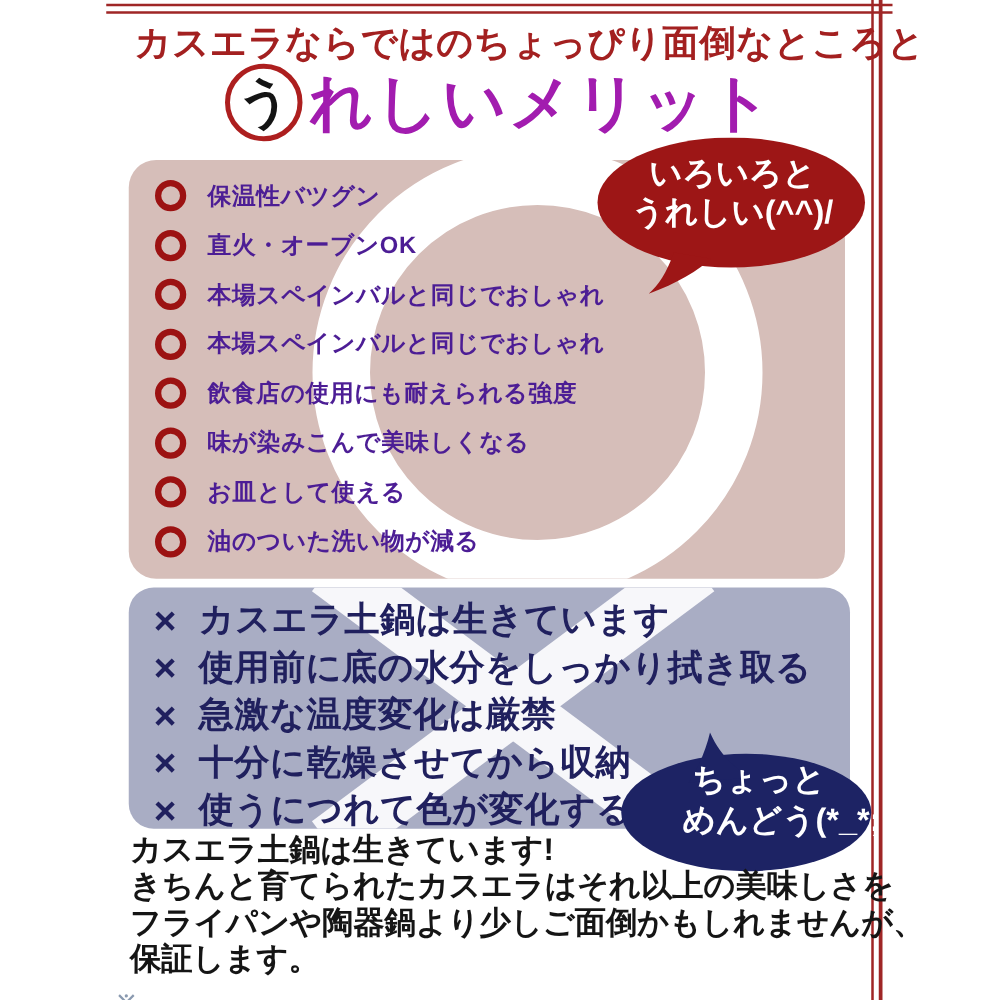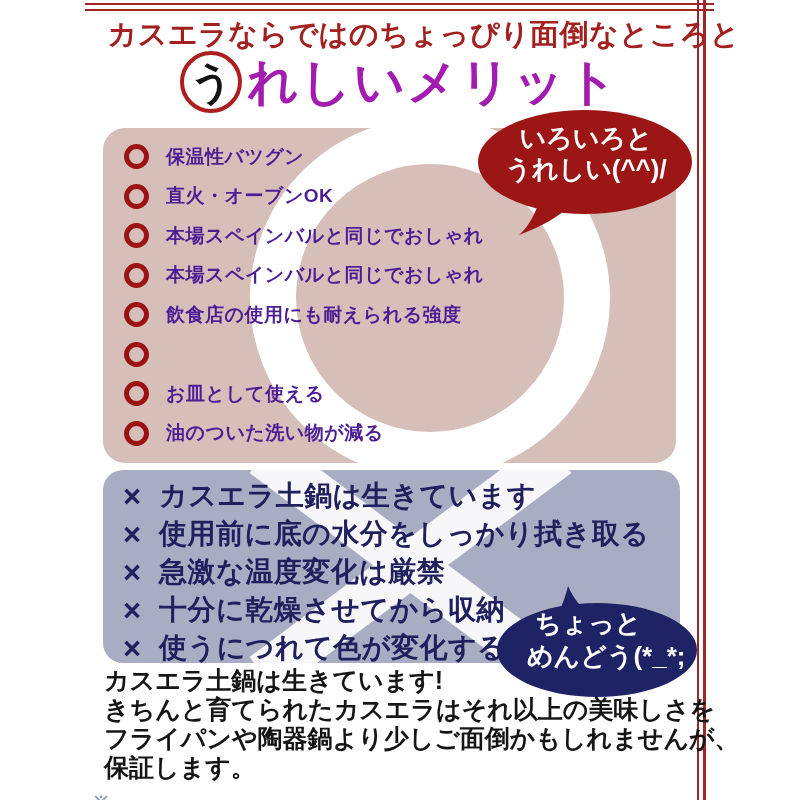--- a/index.html
+++ b/index.html
@@ -62,21 +62,21 @@
     background: #a9adc4; border-radius: 20px; overflow: hidden;
   }
 
   
   .bubble { position: absolute; }
   .bubble-red { left: 477px; top: 110px; width: 216px; height: 126px; }
   .bubble-navy { left: 493px; top: 584px; width: 210px; height: 116px; }
   .bubble svg { position: absolute; left: 0; top: 0; }
   .bubble-text { position: absolute; color: #ffffff; font-weight: bold; font-size: 26px; line-height: 31px; }
   .bubble-red .bubble-text { left: 20px; top: 13px; width: 178px; text-align: center; }
-  .bubble-navy .bubble-text { left: 34px; top: 23px; width: 160px; text-align: left; line-height: 33px; }
+  .bubble-navy .bubble-text { left: 53px; top: 23px; width: 160px; text-align: left; line-height: 33px; }
   .bubble-navy .bubble-text .l1 { padding-left: 8px; }
 
   
   .footer {
     position: absolute; left: 104px; top: 666px; width: 600px;
     font-size: 25px; font-weight: bold; color: #151515; line-height: 29px;
   }
   .footer div { white-space: nowrap; }
   .corner-mark {
     position: absolute; left: 94px; top: 790px; font-size: 17px; color: #8a9ab0; font-weight: bold;
@@ -116,20 +116,21 @@
       <div class="m-row">
           <span class="ring-bullet"></span>
           <span class="m-text">本場スペインバルと同じでおしゃれ</span>
         </div>
       <div class="m-row">
           <span class="ring-bullet"></span>
           <span class="m-text">飲食店の使用にも耐えられる強度</span>
         </div>
       <div class="m-row">
           <span class="ring-bullet"></span>
+          <span class="m-text">味が染みこんで美味しくなる</span>
         </div>
       <div class="m-row">
           <span class="ring-bullet"></span>
           <span class="m-text">お皿として使える</span>
         </div>
       <div class="m-row">
           <span class="ring-bullet"></span>
           <span class="m-text">油のついた洗い物が減る</span>
         </div>
     </div>

